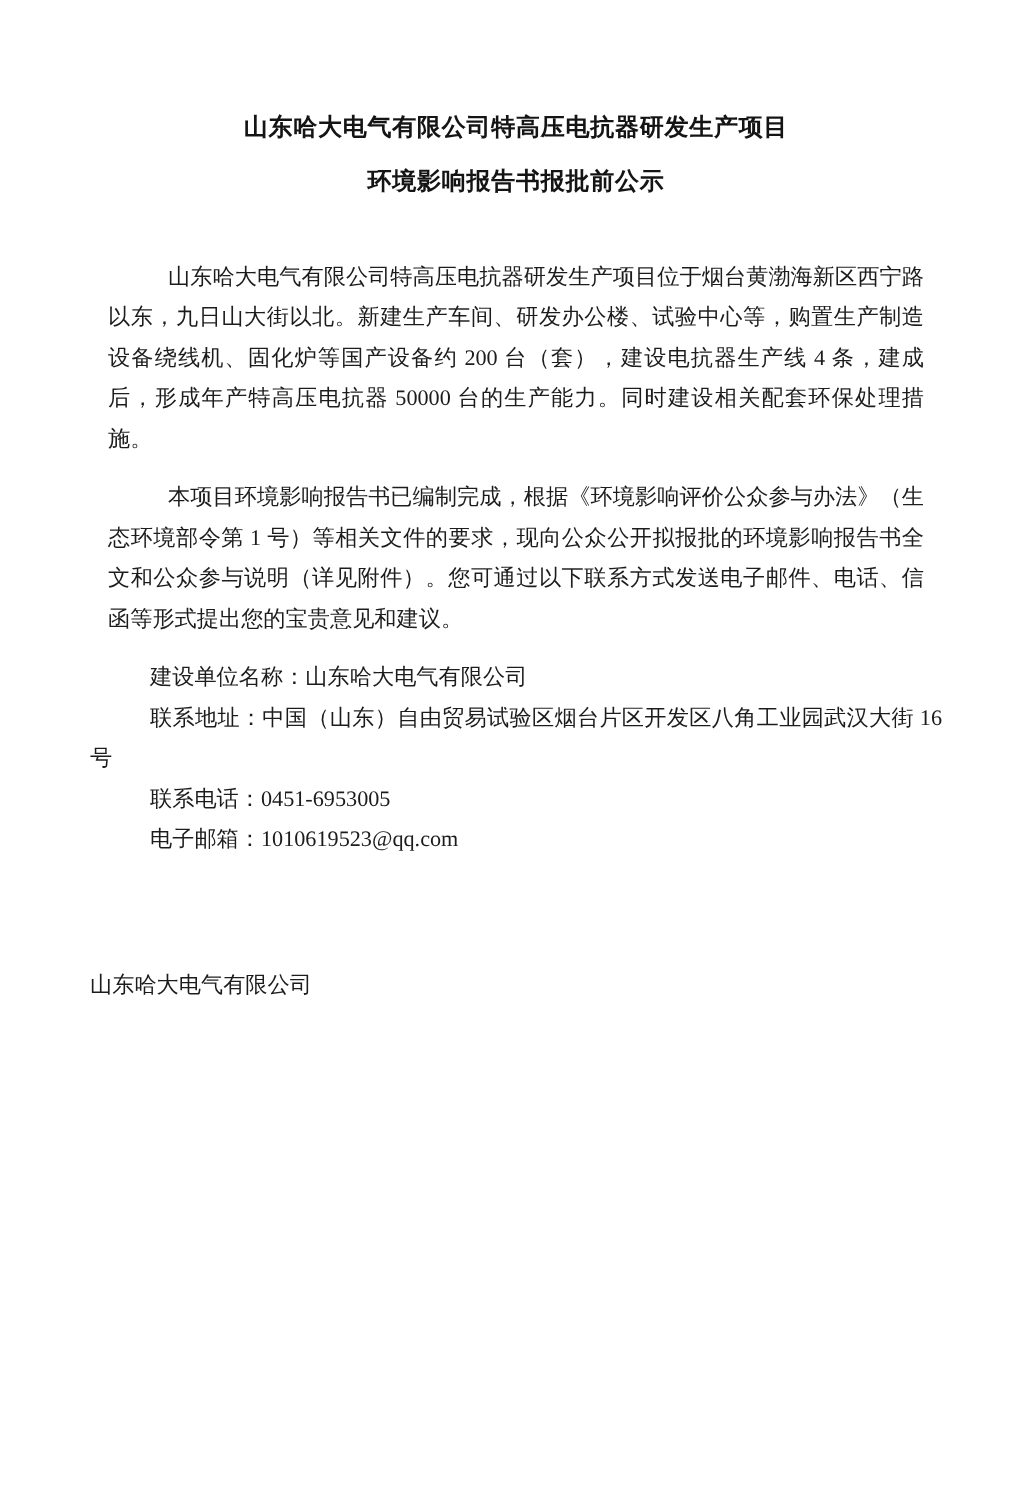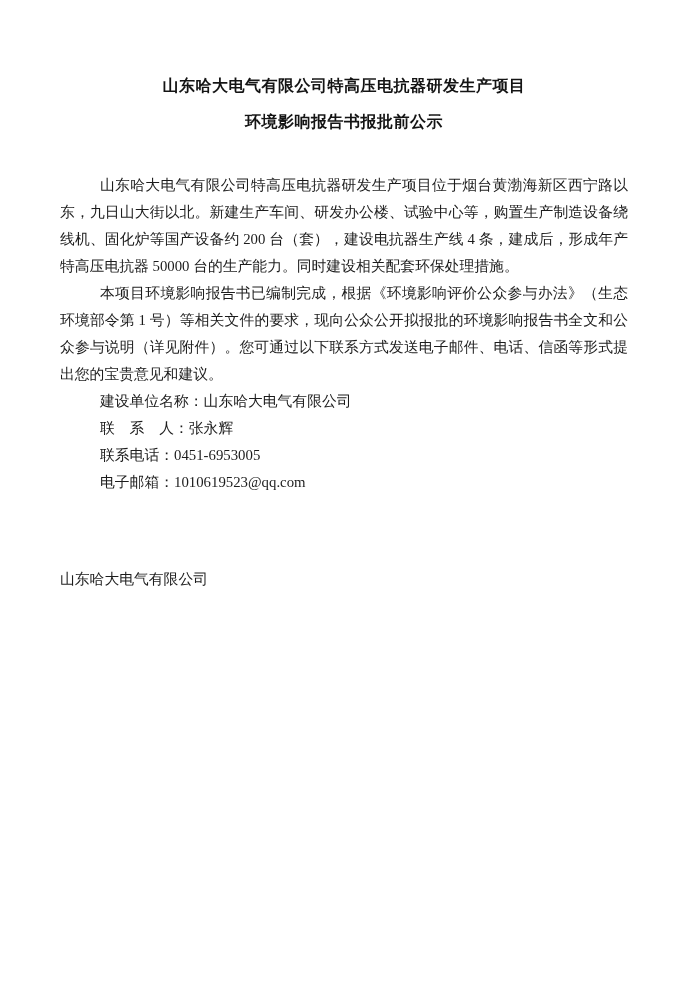--- a/index.html
+++ b/index.html
@@ -23,21 +23,21 @@
     text-align: center;
     font-size: 16px;
     font-weight: bold;
     line-height: 24px;
     letter-spacing: 0.5px;
     color: #141414;
   }
   .doc-title.line1 { margin-bottom: 12px; }
   .doc-title.line2 { margin-bottom: 38px; }
   .body-para {
-    margin: 0;
+    margin: 12px;
     font-size: 14.8px;
     line-height: 27px;
     text-align: justify;
     text-indent: 40px;
     word-break: break-all;
   }
   .contact-line {
     margin: 0;
     font-size: 14.8px;
     line-height: 27px;
@@ -68,22 +68,22 @@
   <h1 class="doc-title line1">山东哈大电气有限公司特高压电抗器研发生产项目</h1>
 
   <h2 class="doc-title line2">环境影响报告书报批前公示</h2>
 
   <p class="body-para">山东哈大电气有限公司特高压电抗器研发生产项目位于烟台黄渤海新区西宁路以东，九日山大街以北。新建生产车间、研发办公楼、试验中心等，购置生产制造设备绕线机、固化炉等国产设备约 200 台（套），建设电抗器生产线 4 条，建成后，形成年产特高压电抗器 50000 台的生产能力。同时建设相关配套环保处理措施。</p>
 
   <p class="body-para">本项目环境影响报告书已编制完成，根据《环境影响评价公众参与办法》（生态环境部令第 1 号）等相关文件的要求，现向公众公开拟报批的环境影响报告书全文和公众参与说明（详见附件）。您可通过以下联系方式发送电子邮件、电话、信函等形式提出您的宝贵意见和建议。</p>
 
   <p class="contact-line">建设单位名称：山东哈大电气有限公司</p>
 
+  <p class="contact-line">联系地址：中国（山东）自由贸易试验区烟台片区开发区八角工业园武汉大街 16号</p>
 
-  <p class="contact-line">联　系　人：张永辉</p>
 
   <p class="contact-line">联系电话：0451-6953005</p>
 
   <p class="contact-line">电子邮箱：1010619523@qq.com</p>
 
   <div class="signature-block">
     <p class="sig-company">山东哈大电气有限公司</p>
   </div>
 
 </div>

